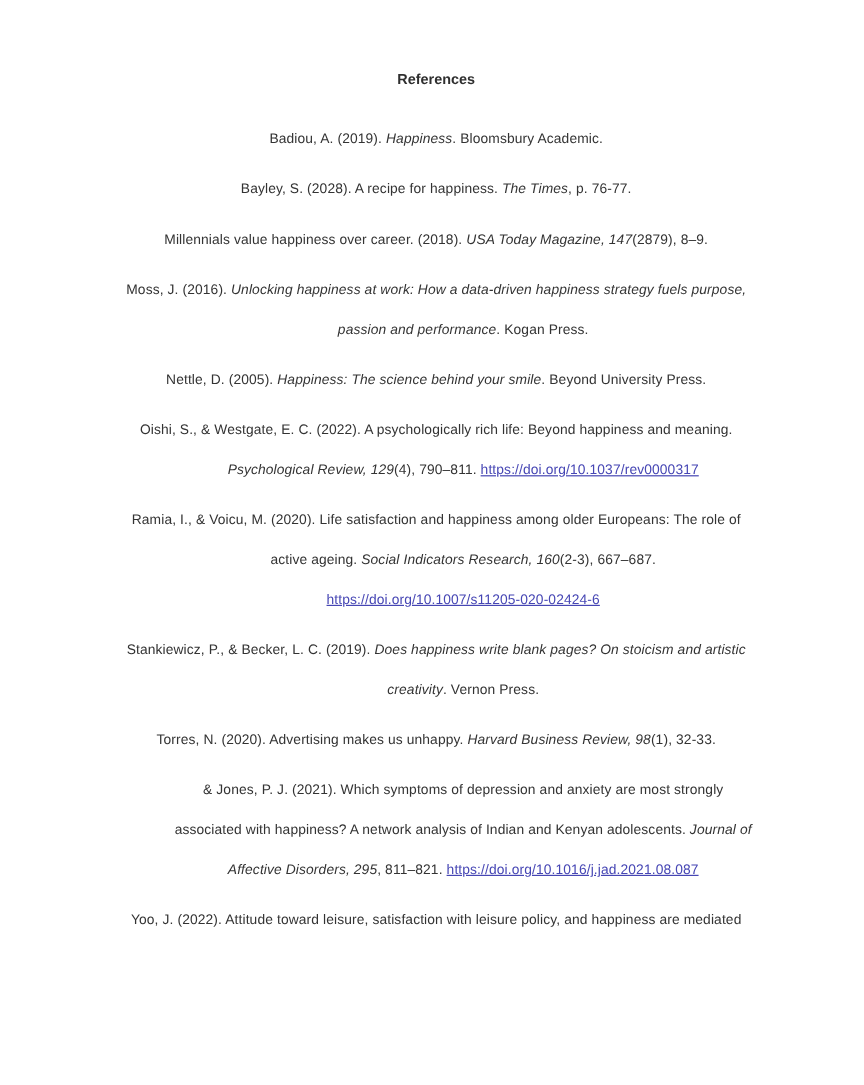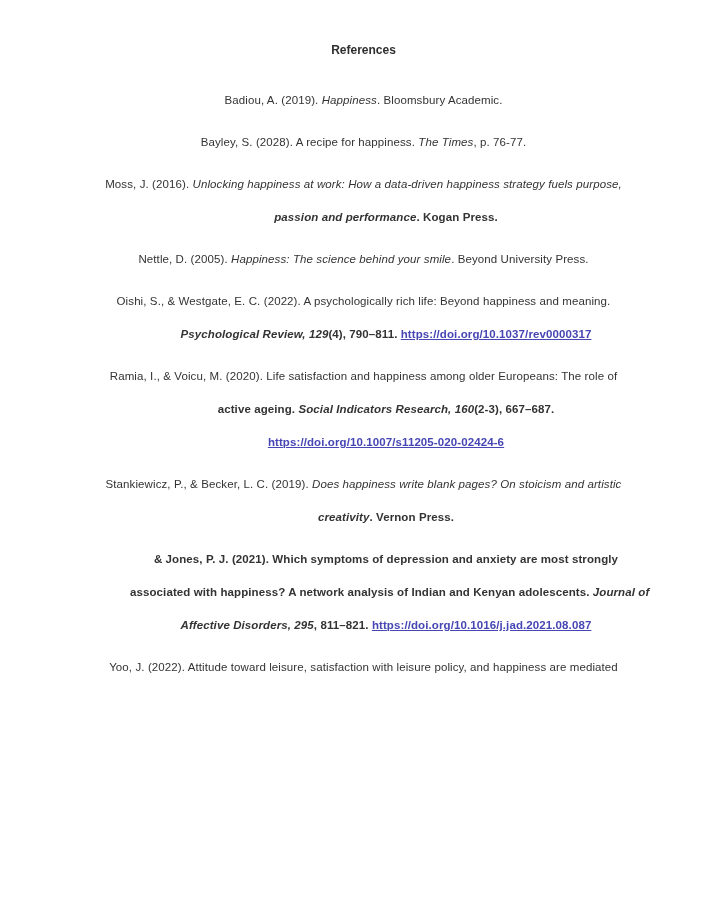--- a/index.html
+++ b/index.html
@@ -11,21 +11,21 @@
     width: 720px;
     height: 904px;
     font-family: "Liberation Sans", sans-serif;
     color: #333333;
     overflow: hidden;
   }
   .page {
     box-sizing: border-box;
     width: 720px;
     height: 904px;
-    padding: 40px 78px 20px 85px;
+    padding: 56px 78px 20px 85px;
     background: #ffffff;
   }
   .title {
     font-size: 12px;
     font-weight: bold;
     text-align: center;
     line-height: 20px;
     margin: 0 0 24px 0;
     color: #2f2f2f;
   }
@@ -35,21 +35,20 @@
     text-align: center;
   }
   .line {
     font-size: 11.5px;
     line-height: 33px;
     white-space: nowrap;
     letter-spacing: 0.1px;
   }
   .line.cont {
     padding-left: 45px;
-    font-weight: bold;
   }
   .run-i {
     font-style: italic;
   }
   .ref a {
     color: #4646b4;
     text-decoration: underline;
     cursor: pointer;
   }
 </style>
@@ -59,40 +58,46 @@
 <div class="page">
   <h1 class="title">References</h1>
   <div class="references" id="references">
       <div class="ref">
         <div class="line"><span>Badiou, A. (2019). </span><span class="run-i">Happiness</span><span>. Bloomsbury Academic.</span></div>
       </div>
       <div class="ref">
         <div class="line"><span>Bayley, S. (2028). A recipe for happiness. </span><span class="run-i">The Times</span><span>, p. 76-77.</span></div>
       </div>
       <div class="ref">
+        <div class="line"><span>Millennials value happiness over career. (2018). </span><span class="run-i">USA Today Magazine, 147</span><span>(2879), 8–9.</span></div>
+      </div>
+      <div class="ref">
         <div class="line"><span>Moss, J. (2016). </span><span class="run-i">Unlocking happiness at work: How a data-driven happiness strategy fuels purpose,</span></div>
         <div class="line cont"><span class="run-i">passion and performance</span><span>. Kogan Press.</span></div>
       </div>
       <div class="ref">
         <div class="line"><span>Nettle, D. (2005). </span><span class="run-i">Happiness: The science behind your smile</span><span>. Beyond University Press.</span></div>
       </div>
       <div class="ref">
         <div class="line"><span>Oishi, S., &amp; Westgate, E. C. (2022). A psychologically rich life: Beyond happiness and meaning.</span></div>
         <div class="line cont"><span class="run-i">Psychological Review, 129</span><span>(4), 790–811. </span><a>https://doi.org/10.1037/rev0000317</a></div>
       </div>
       <div class="ref">
         <div class="line"><span>Ramia, I., &amp; Voicu, M. (2020). Life satisfaction and happiness among older Europeans: The role of</span></div>
         <div class="line cont"><span>active ageing. </span><span class="run-i">Social Indicators Research, 160</span><span>(2-3), 667–687.</span></div>
         <div class="line cont"><a>https://doi.org/10.1007/s11205-020-02424-6</a></div>
       </div>
       <div class="ref">
         <div class="line"><span>Stankiewicz, P., &amp; Becker, L. C. (2019). </span><span class="run-i">Does happiness write blank pages? On stoicism and artistic</span></div>
         <div class="line cont"><span class="run-i">creativity</span><span>. Vernon Press.</span></div>
       </div>
       <div class="ref">
+        <div class="line"><span>Torres, N. (2020). Advertising makes us unhappy. </span><span class="run-i">Harvard Business Review, 98</span><span>(1), 32-33.</span></div>
+      </div>
+      <div class="ref">
         <div class="line cont"><span>&amp; Jones, P. J. (2021). Which symptoms of depression and anxiety are most strongly</span></div>
         <div class="line cont"><span>associated with happiness? A network analysis of Indian and Kenyan adolescents. </span><span class="run-i">Journal of</span></div>
         <div class="line cont"><span class="run-i">Affective Disorders, 295</span><span>, 811–821. </span><a>https://doi.org/10.1016/j.jad.2021.08.087</a></div>
       </div>
       <div class="ref">
         <div class="line"><span>Yoo, J. (2022). Attitude toward leisure, satisfaction with leisure policy, and happiness are mediated</span></div>
       </div>
     </div>
 </div>
 

